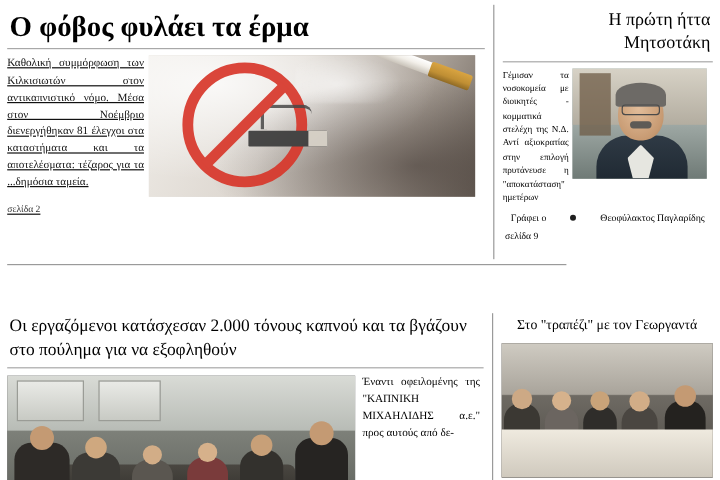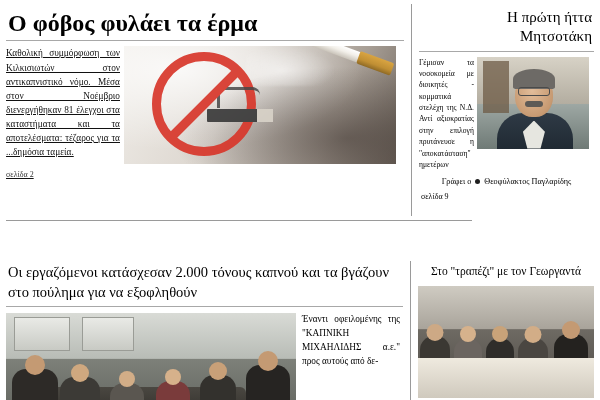--- a/index.html
+++ b/index.html
@@ -286,21 +286,21 @@
     height: 28px;
     background: #e6e6e0;
     clip-path: polygon(50% 0, 100% 40%, 80% 100%, 20% 100%, 0 40%);
   }
   .byline {
     display: flex;
     align-items: center;
     justify-content: center;
     font-size: 8.2px;
     margin-top: 7px;
-    gap: 4px;
+    gap: 20px;
   }
   .byline .dot {
     display: inline-block;
     width: 5px;
     height: 5px;
     border-radius: 50%;
     background: #1f1f1f;
   }
   .page-ref-right {
     font-size: 8px;

